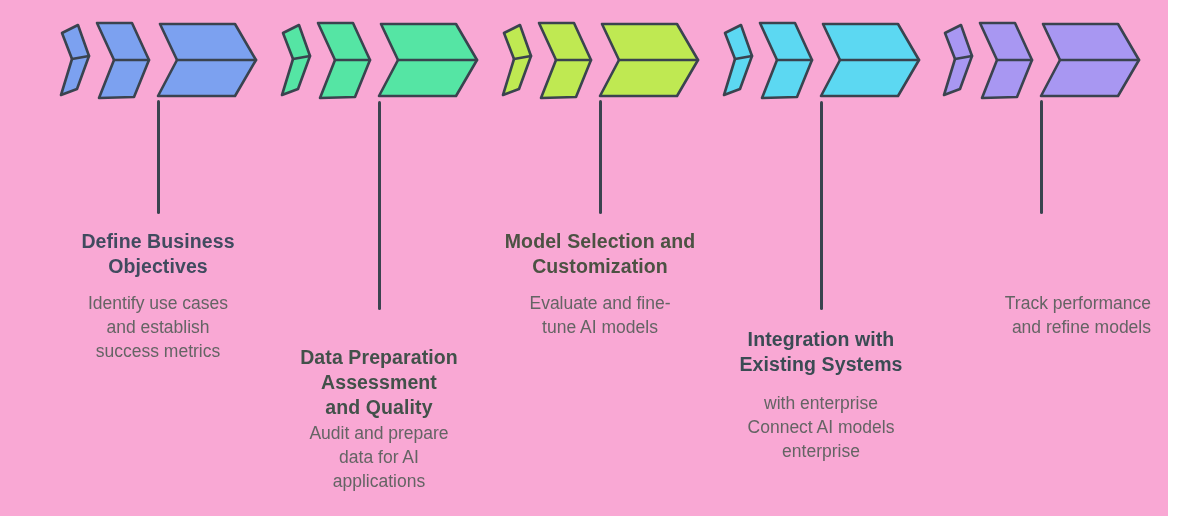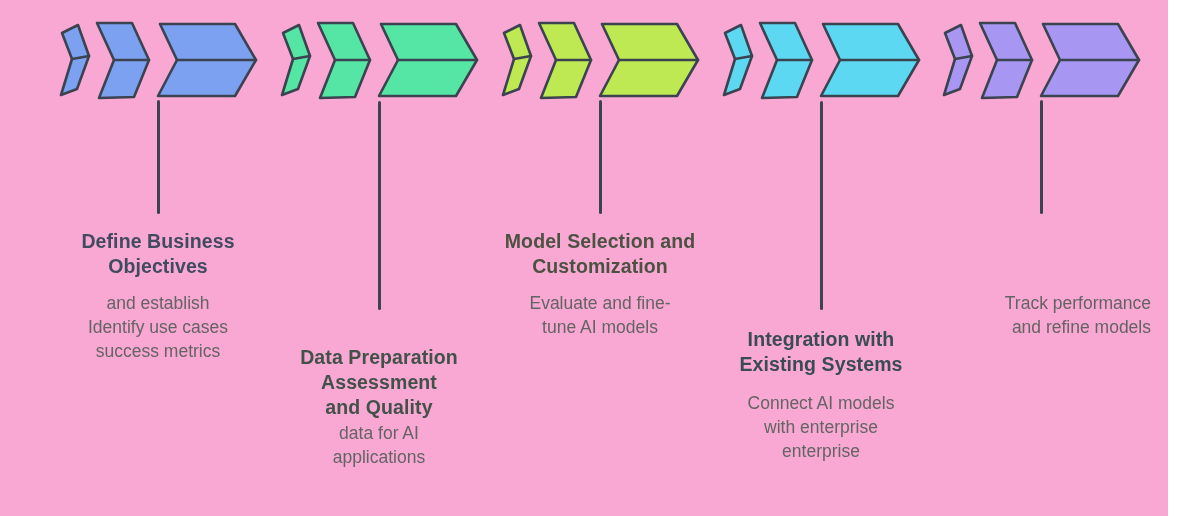--- a/index.html
+++ b/index.html
@@ -39,22 +39,22 @@
         <line x1="58" y1="40" x2="93" y2="40" fill="none"></line>
         <line x1="121" y1="40" x2="200" y2="40" fill="none"></line>
       </g>
     </svg>
     <div class="vline" style="background-color: rgb(58, 67, 79);"></div>
     <div class="title" style="color: rgb(65, 75, 95);">
       <div>Define Business</div>
       <div>Objectives</div>
     </div>
     <div class="desc" style="color: rgb(100, 100, 100);">
+      <div>Identify use cases</div>
       <div>and establish</div>
-      <div>Identify use cases</div>
       <div>success metrics</div>
     </div>
   </div>
 
   <div class="group g2">
     <svg class="arrow" width="204" height="81" viewBox="0 0 204 81" fill="none" stroke-width="2.6" stroke-linejoin="round" stroke-linecap="round" stroke="#3A434F">
       <g fill="#55E5A4">
         <polygon points="6,13 22,5 33,36 21,69 5,75 16,39"></polygon>
         <polygon points="41,3 76,3 93,40 78,77 43,78 58,40"></polygon>
         <polygon points="104,4 179,4 200,40 179,76 102,76 121,40"></polygon>
@@ -63,20 +63,21 @@
         <line x1="121" y1="40" x2="200" y2="40" fill="none"></line>
       </g>
     </svg>
     <div class="vline" style="background-color: rgb(58, 67, 79);"></div>
     <div class="title" style="color: rgb(66, 81, 74); margin-top: 16px;">
       <div>Data Preparation</div>
       <div>Assessment</div>
       <div>and Quality</div>
     </div>
     <div class="desc" style="color: rgb(100, 100, 100);">
+      <div>Audit and prepare</div>
       <div>data for AI</div>
       <div>applications</div>
     </div>
   </div>
 
   <div class="group g3">
     <svg class="arrow" width="204" height="81" viewBox="0 0 204 81" fill="none" stroke-width="2.6" stroke-linejoin="round" stroke-linecap="round" stroke="#3A434F">
       <g fill="#BFE952">
         <polygon points="6,13 22,5 33,36 21,69 5,75 16,39"></polygon>
         <polygon points="41,3 76,3 93,40 78,77 43,78 58,40"></polygon>
@@ -107,22 +108,22 @@
         <line x1="58" y1="40" x2="93" y2="40" fill="none"></line>
         <line x1="121" y1="40" x2="200" y2="40" fill="none"></line>
       </g>
     </svg>
     <div class="vline" style="background-color: rgb(58, 67, 79);"></div>
     <div class="title" style="color: rgb(58, 75, 83);">
       <div>Integration with</div>
       <div>Existing Systems</div>
     </div>
     <div class="desc" style="color: rgb(100, 100, 100);">
+      <div>with enterprise</div>
       <div>Connect AI models</div>
-      <div>with enterprise</div>
       <div>enterprise</div>
     </div>
   </div>
 
   <div class="group g5">
     <svg class="arrow" width="204" height="81" viewBox="0 0 204 81" fill="none" stroke-width="2.6" stroke-linejoin="round" stroke-linecap="round" stroke="#3A434F">
       <g fill="#A897F2">
         <polygon points="6,13 22,5 33,36 21,69 5,75 16,39"></polygon>
         <polygon points="41,3 76,3 93,40 78,77 43,78 58,40"></polygon>
         <polygon points="104,4 179,4 200,40 179,76 102,76 121,40"></polygon>

